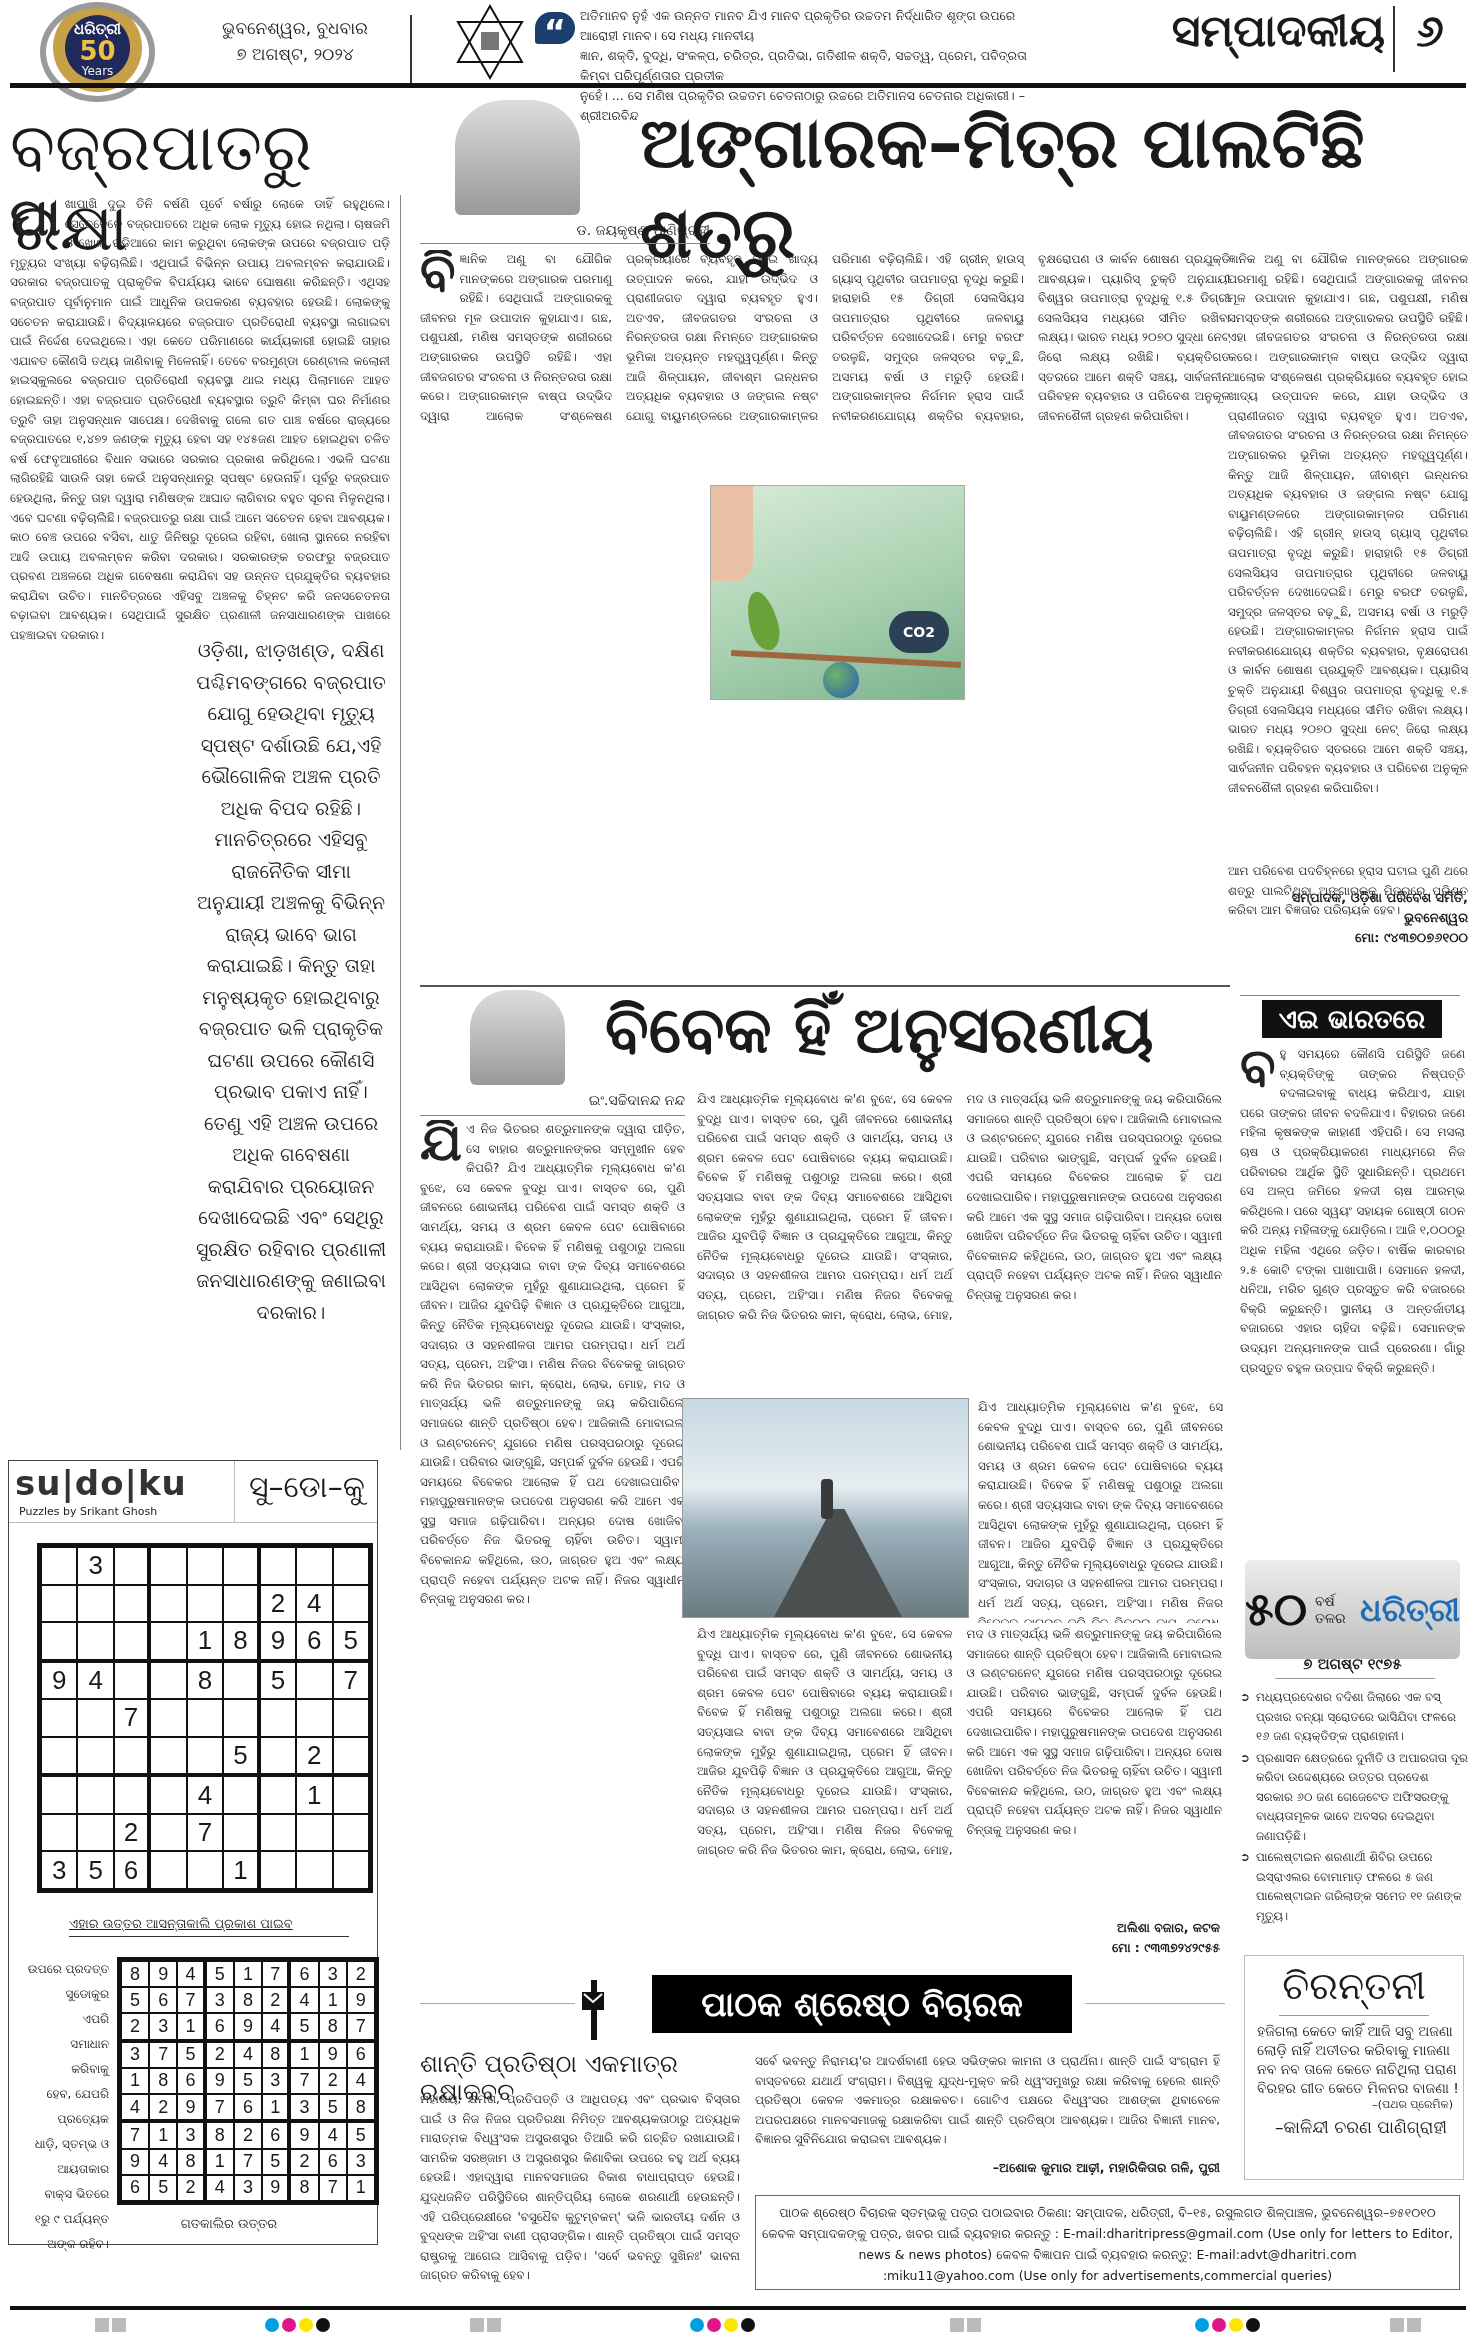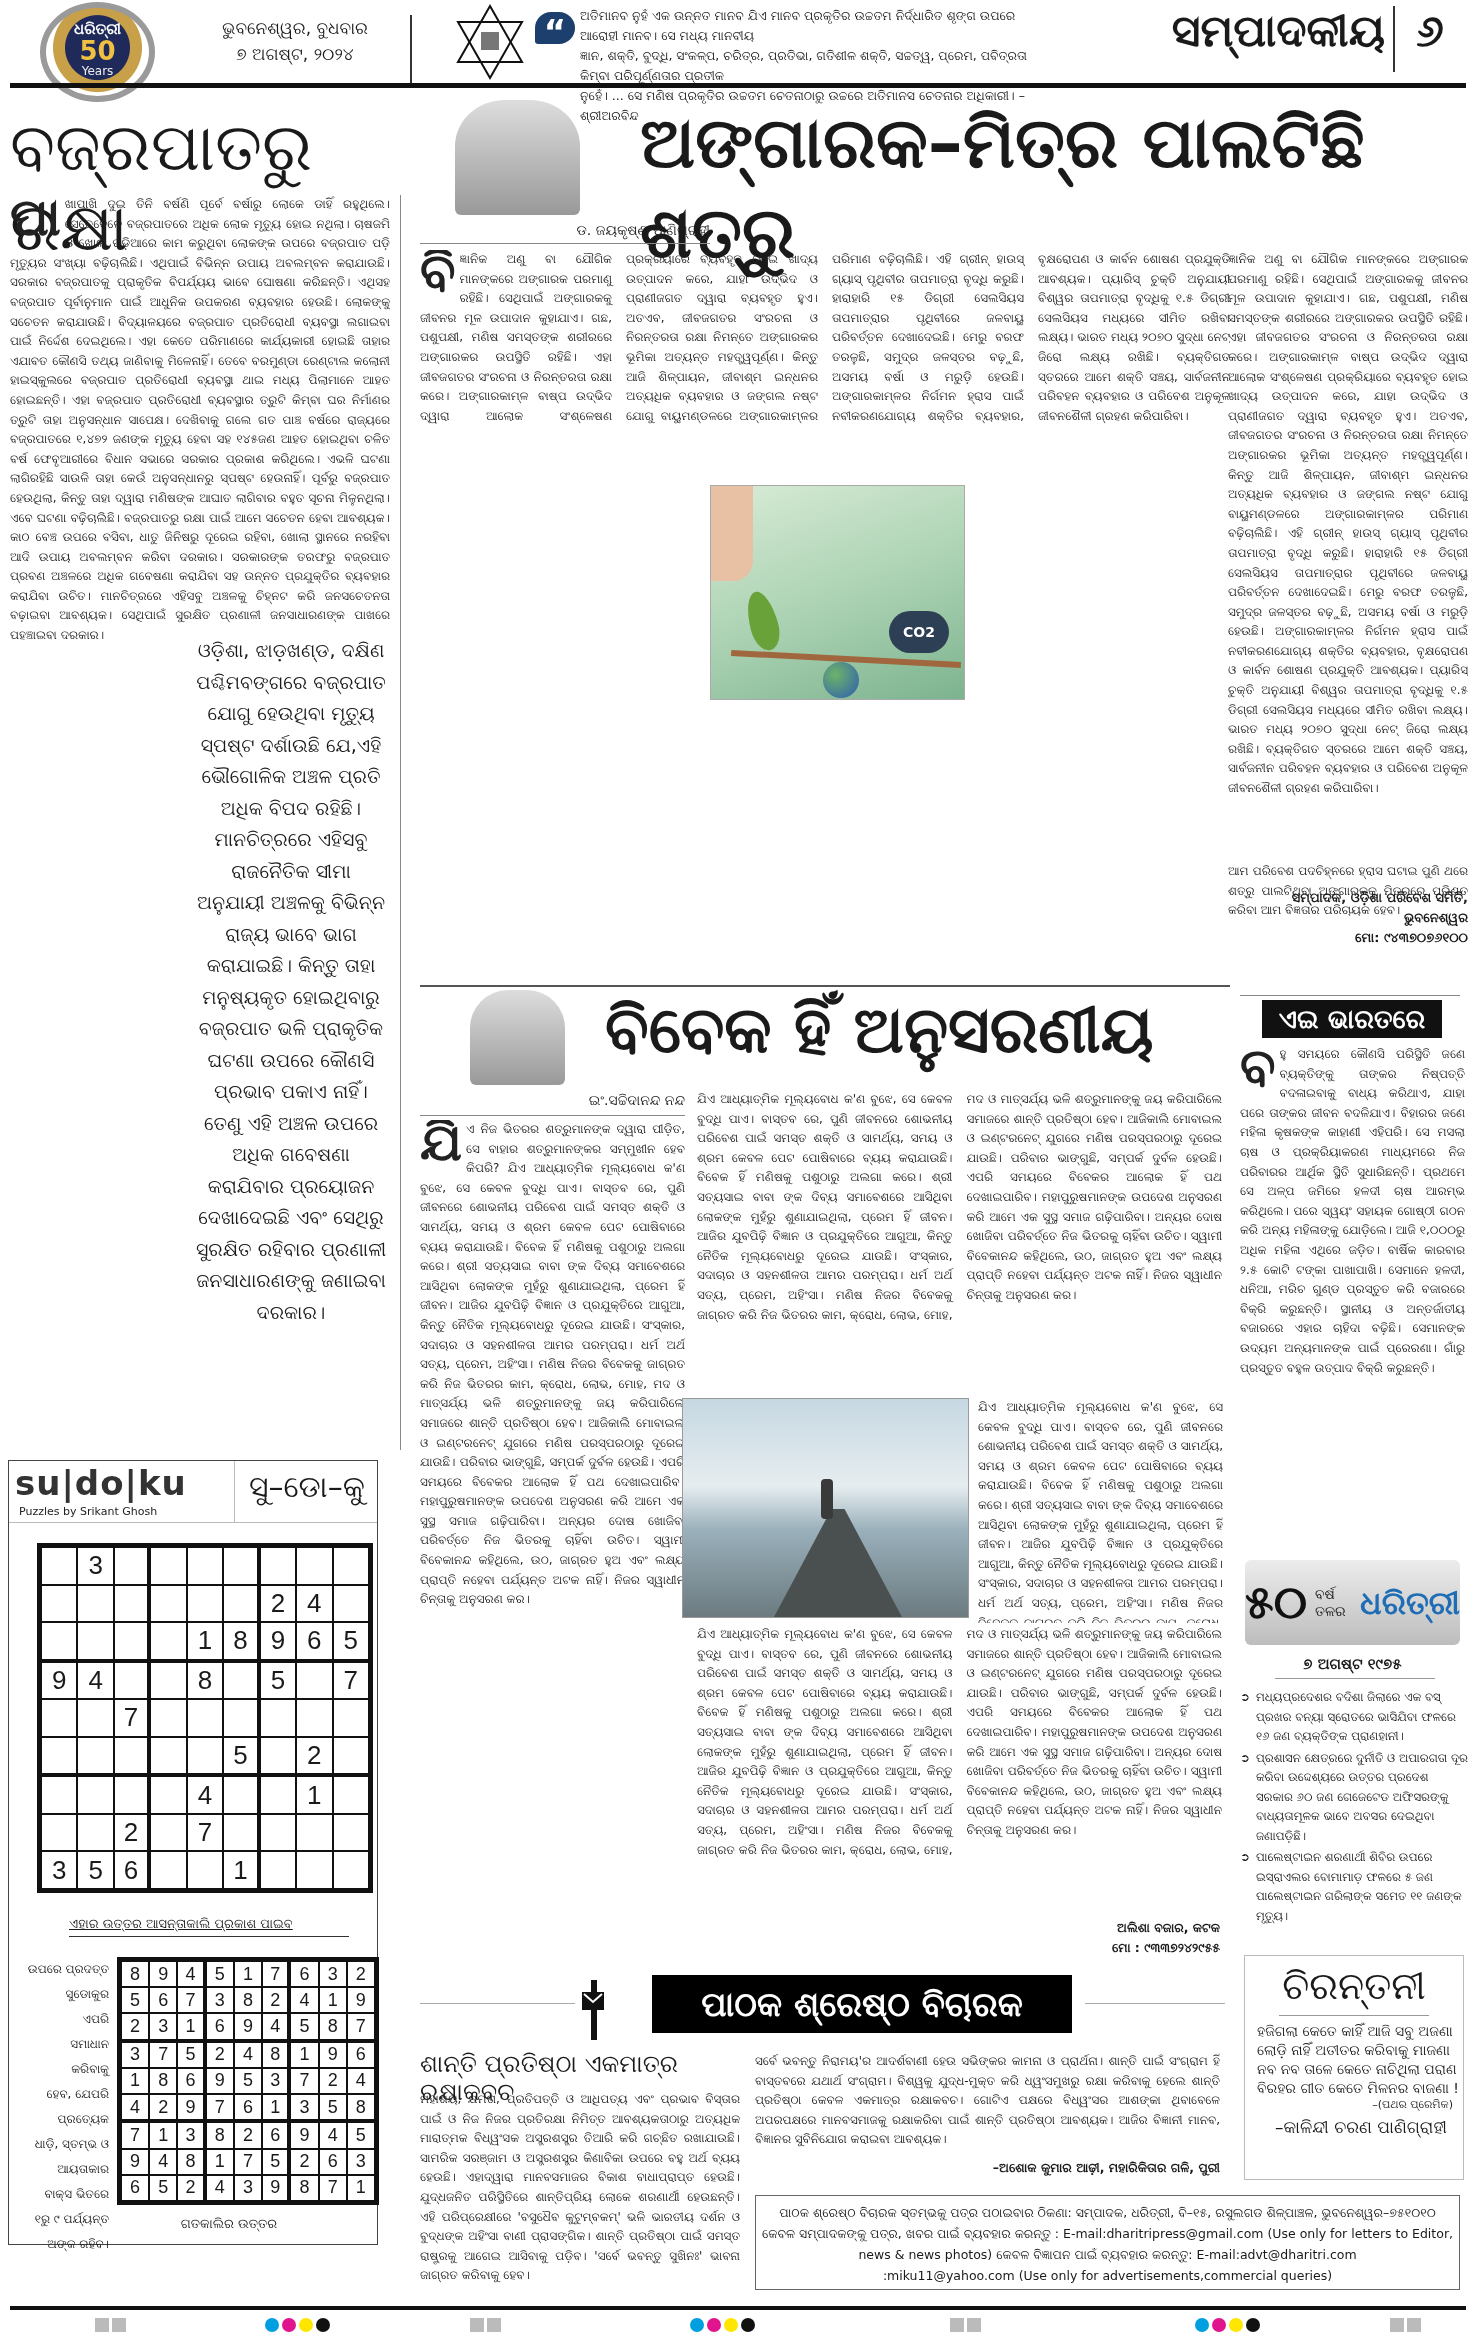--- a/index.html
+++ b/index.html
@@ -42,21 +42,21 @@
   .img-co2 .globe { position:absolute; left: 112px; top: 176px; width: 36px; height: 36px; border-radius:50%; background: radial-gradient(circle at 35% 35%, #6fb36a, #2a5db0); }
   .img-co2 .cloud { position:absolute; left: 178px; top: 125px; width: 60px; height: 42px; background:#2d3f55; border-radius: 22px; color:#fff; font-size:14px; font-weight:bold; text-align:center; line-height:42px; }
   .img-co2 .leaf { position:absolute; left: 38px; top: 105px; width: 28px; height: 60px; background:#6aa23a; border-radius: 50% 50% 50% 50%/60% 60% 40% 40%; transform: rotate(-15deg); }
   .img-co2 .hand { position:absolute; left: 0; top: 0; width: 42px; height: 95px; background: #e8c0a4; border-radius: 0 0 20px 0; }
   .img-walk { left: 682px; top: 1398px; width: 287px; height: 220px; background: linear-gradient(180deg, #c6d8e2 0%, #e6edf0 40%, #9ab0bb 60%, #6b7b80 100%); border:1px solid #999; overflow:hidden; }
   .img-walk .path { position:absolute; left: 90px; top: 110px; width: 130px; height: 110px; background: #4a4f4f; clip-path: polygon(45% 0, 55% 0, 100% 100%, 0 100%); }
   .img-walk .man { position:absolute; left: 138px; top: 80px; width: 12px; height: 40px; background: #3a3a3a; border-radius: 4px; }
 
   
   .ei-title { left: 1262px; top: 1000px; width: 180px; height: 38px; background:#111; color:#fff; font-size: 26px; font-weight:bold; text-align:center; line-height: 38px; }
-  .banner50 { left: 1245px; top: 1560px; width: 215px; height: 85px; background: linear-gradient(180deg,#ececec,#bdbdbd); border-radius: 6px; display:flex; align-items:center; justify-content:center; gap:8px; }
+  .banner50 { left: 1245px; top: 1560px; width: 215px; height: 99px; background: linear-gradient(180deg,#ececec,#bdbdbd); border-radius: 6px; display:flex; align-items:center; justify-content:center; gap:8px; }
   .banner50 .n { font-size: 46px; font-weight: bold; color:#111; }
   .banner50 .t { font-size: 14px; color:#111; }
   .banner50 .b { font-size: 32px; font-weight: bold; color:#1f6db5; }
 
   .reader-title { left: 652px; top: 1975px; width: 420px; height: 58px; background:#000000; color:#fff; font-size: 34px; font-weight:bold; text-align:center; line-height: 58px; }
   .mail-icon { left: 582px; top: 1980px; width: 24px; height: 60px; }
 
   .addr-box { left: 755px; top: 2195px; width: 705px; height: 95px; border: 1.5px solid #666; font-size: 12.5px; line-height: 21px; text-align:center; padding-top: 6px; }
 
   .chir-box { left: 1244px; top: 1955px; width: 220px; height: 225px; border: 1px solid #bbb; }

